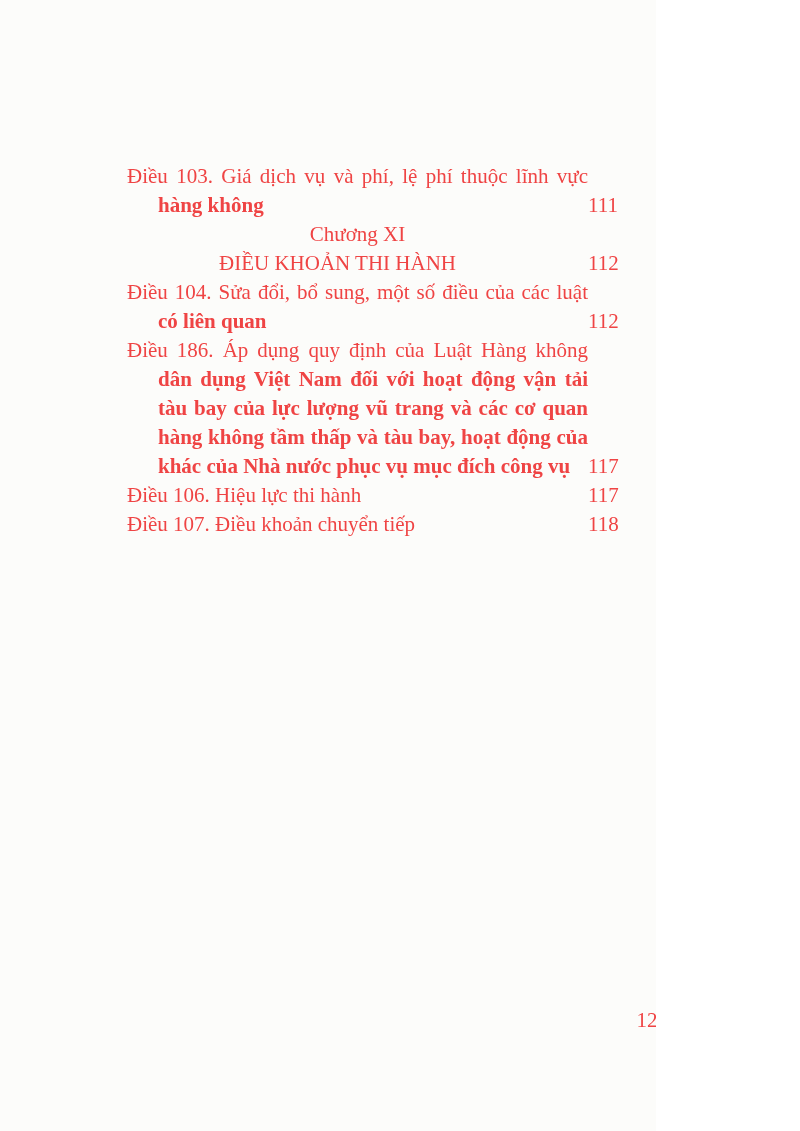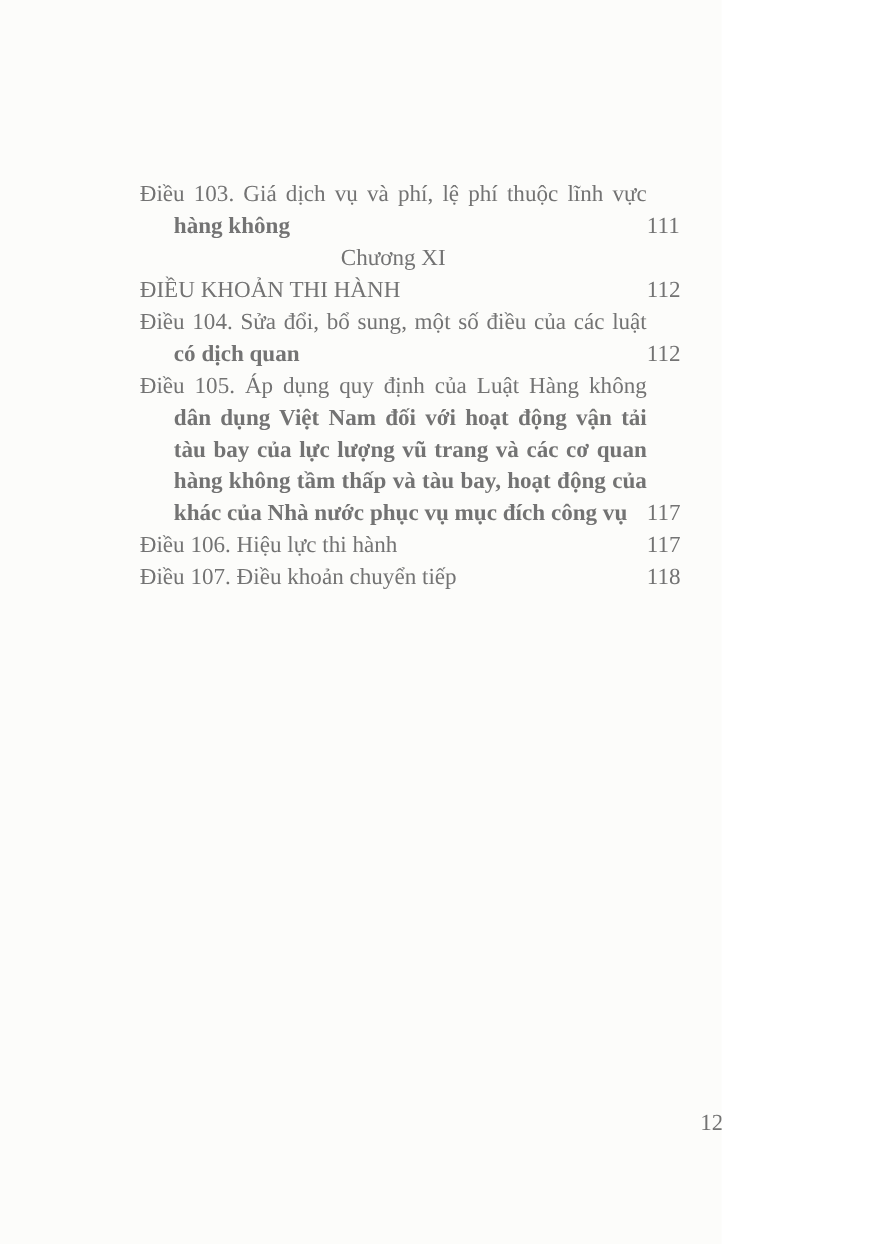--- a/index.html
+++ b/index.html
@@ -6,21 +6,21 @@
   html, body { width: 800px; }
   body {
     font-family: "Liberation Serif", "DejaVu Serif", serif;
     background: #ffffff;
   }
   .page {
     position: relative;
     width: 656px;
     height: 1131px;
     background: #fcfcfa;
-    color: #737373;
+    color: #ef4444;
     overflow: hidden;
   }
   .toc {
     position: absolute;
     left: 127px;
     top: 162px;
     width: 541px;
     font-size: 21px;
     line-height: 29px;
   }
@@ -48,21 +48,21 @@
   .line.cont {
     padding-left: 31px;
     font-weight: bold;
   }
   .chapter-label {
     width: 461px;
     text-align: center;
     line-height: 29px;
   }
   .chapter-title {
-    text-align: left;
+    text-align: center;
     padding-right: 40px;
     line-height: 29px;
   }
   .footer-page-number {
     position: absolute;
     left: 127px;
     top: 1006px;
     width: 541px;
     text-align: right;
     font-size: 21px;
@@ -84,27 +84,27 @@
       <div class="chapter-label">Chương XI</div>
       <div class="entry">
         <div class="entry-lines">
           <div class="chapter-title">ĐIỀU KHOẢN THI HÀNH</div>
         </div>
         <div class="entry-page">112</div>
       </div>
       <div class="entry">
         <div class="entry-lines">
           <div class="line just">Điều 104. Sửa đổi, bổ sung, một số điều của các luật</div>
-          <div class="line cont">có dịch quan</div>
+          <div class="line cont">có liên quan</div>
         </div>
         <div class="entry-page">112</div>
       </div>
       <div class="entry">
         <div class="entry-lines">
-          <div class="line just">Điều 105. Áp dụng quy định của Luật Hàng không</div>
+          <div class="line just">Điều 186. Áp dụng quy định của Luật Hàng không</div>
           <div class="line cont just">dân dụng Việt Nam đối với hoạt động vận tải</div>
           <div class="line cont just">tàu bay của lực lượng vũ trang và các cơ quan</div>
           <div class="line cont just">hàng không tầm thấp và tàu bay, hoạt động của</div>
           <div class="line cont">khác của Nhà nước phục vụ mục đích công vụ</div>
         </div>
         <div class="entry-page">117</div>
       </div>
       <div class="entry">
         <div class="entry-lines">
           <div class="line">Điều 106. Hiệu lực thi hành</div>

